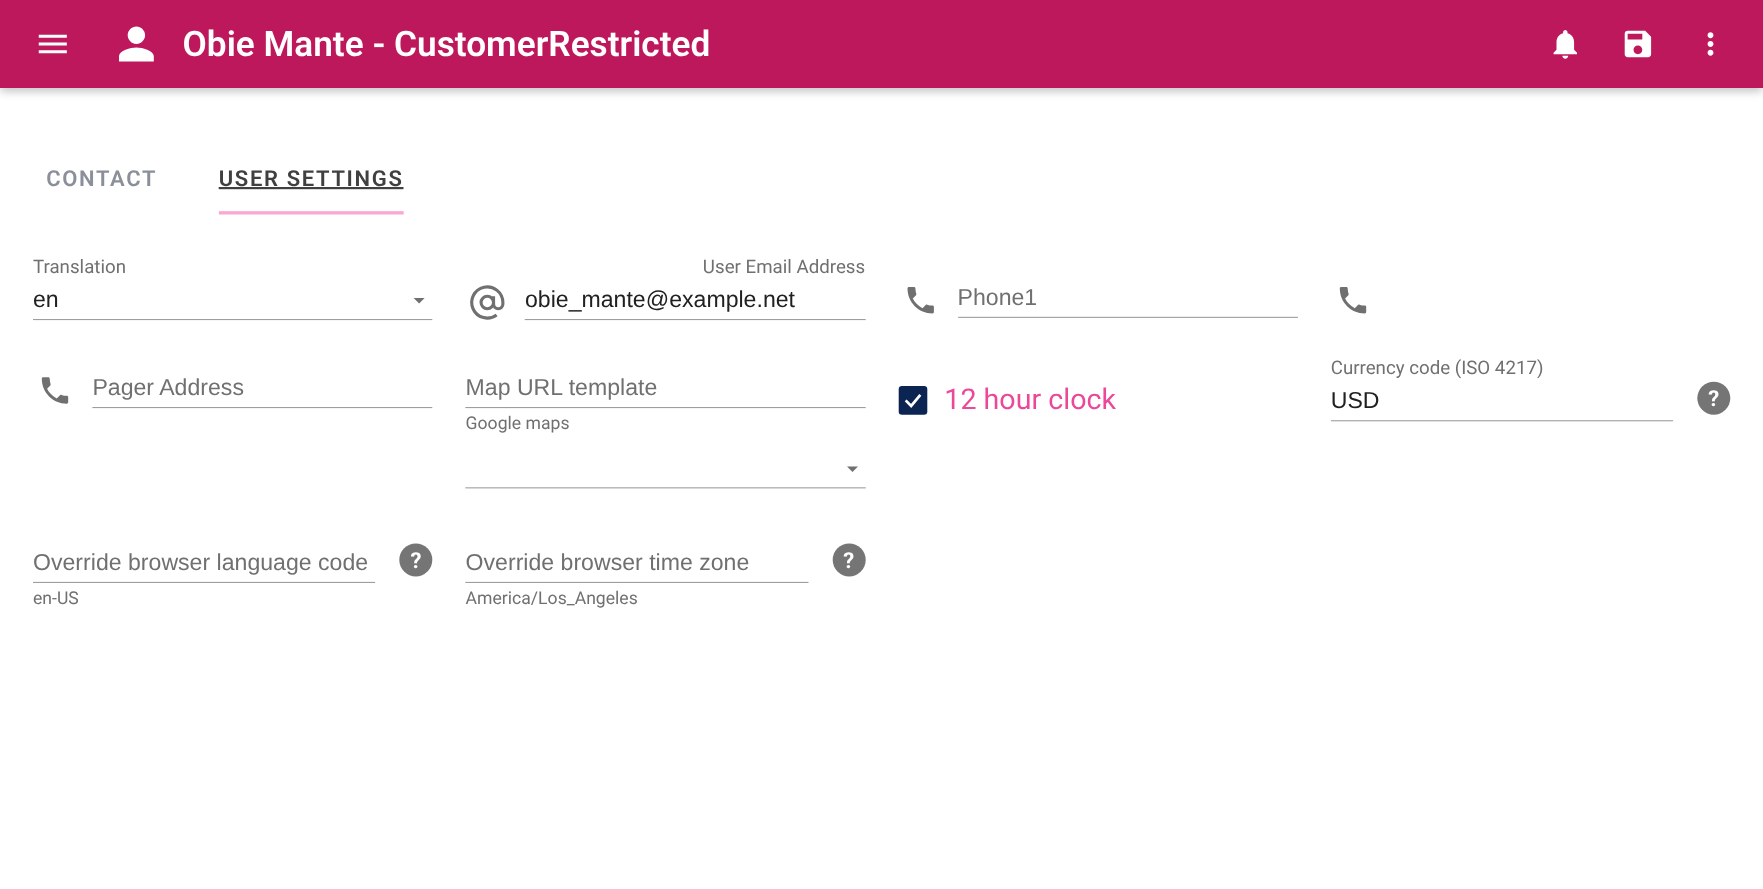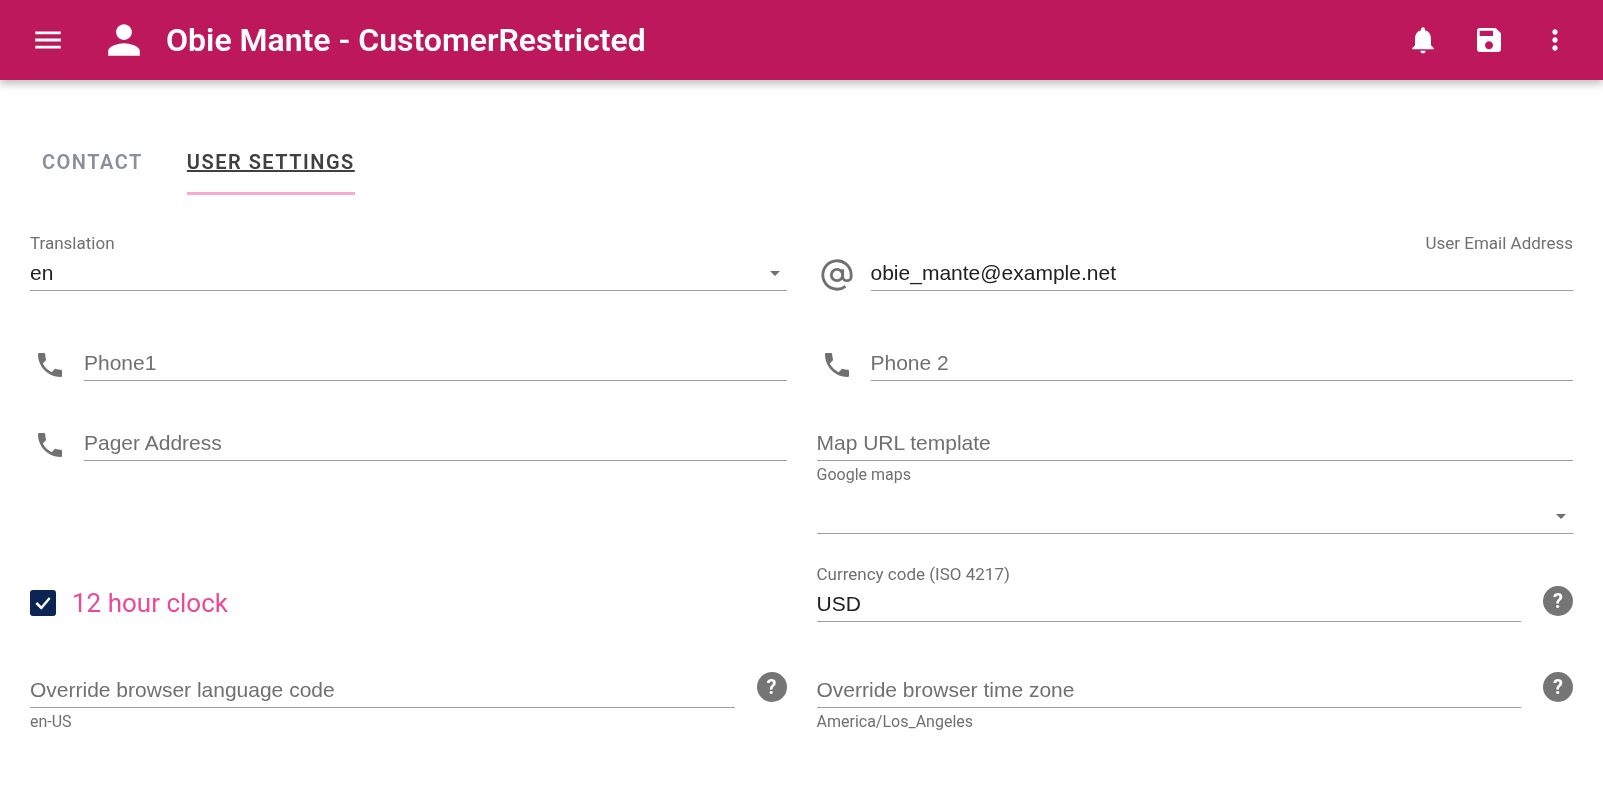--- a/index.html
+++ b/index.html
@@ -32,41 +32,41 @@
   }
   .appbar .spacer { flex: 1 1 auto; }
   .appbar .right { display: flex; align-items: center; gap: 18px; }
 
   .content {
     padding: 60px 30px 30px 30px;
   }
 
   .tabs {
     display: flex;
-    gap: 44px;
+    gap: 56px;
     border-bottom: none;
     margin-left: 12px;
   }
   .tab {
     font-size: 20px;
     letter-spacing: 1.5px;
     font-weight: 600;
     color: #8a8f99;
     padding: 10px 0 18px 0;
     cursor: pointer;
   }
   .tab.active {
     color: #404040;
     border-bottom: 3px solid #f9a8d4;
     text-decoration: underline;
   }
 
   .form-grid {
     display: grid;
-    grid-template-columns: 1fr 1fr;
+    grid-template-columns: 1fr 1fr 1fr 1fr;
     column-gap: 30px;
     margin-top: 28px;
   }
   .cell { padding: 10px 0 20px 0; }
   .field-label {
     font-size: 17px;
     color: #707070;
     margin-bottom: 2px;
   }
   .field-row {
@@ -223,23 +223,20 @@
       </div>
     </div>
 
     <div class="cell" style="padding-top:30px;">
       <div class="field-row">
         <div class="lead-icon">
           <svg width="32" height="32" viewBox="0 0 24 24" fill="currentColor">
               <path d="M6.6 10.8c1.4 2.8 3.8 5.1 6.6 6.6l2.2-2.2c.3-.3.7-.4 1-.2 1.1.4 2.4.6 3.6.6.6 0 1 .4 1 1V20c0 .6-.4 1-1 1C10.6 21 3 13.4 3 4c0-.6.4-1 1-1h3.4c.6 0 1 .4 1 1 0 1.2.2 2.5.6 3.6.1.3 0 .8-.2 1l-2.2 2.2z"></path>
             </svg>
         </div>
-        <div class="input-wrap">
-          <input class="input" placeholder="Phone 2" style="">
-        </div>
       </div>
     </div>
 
     <div class="cell" style="padding-top:20px;">
       <div class="field-row">
         <div class="lead-icon">
           <svg width="32" height="32" viewBox="0 0 24 24" fill="currentColor">
               <path d="M6.6 10.8c1.4 2.8 3.8 5.1 6.6 6.6l2.2-2.2c.3-.3.7-.4 1-.2 1.1.4 2.4.6 3.6.6.6 0 1 .4 1 1V20c0 .6-.4 1-1 1C10.6 21 3 13.4 3 4c0-.6.4-1 1-1h3.4c.6 0 1 .4 1 1 0 1.2.2 2.5.6 3.6.1.3 0 .8-.2 1l-2.2 2.2z"></path>
             </svg>
         </div>

